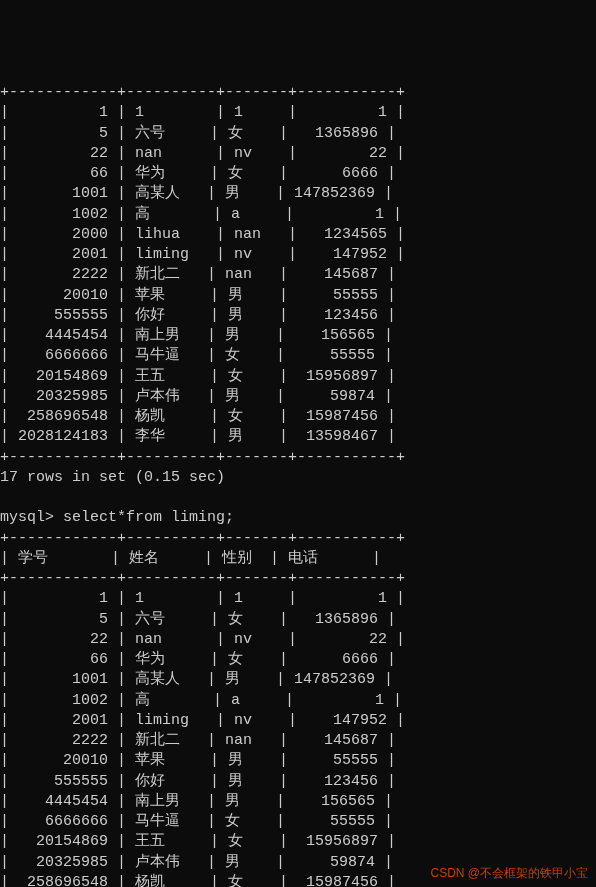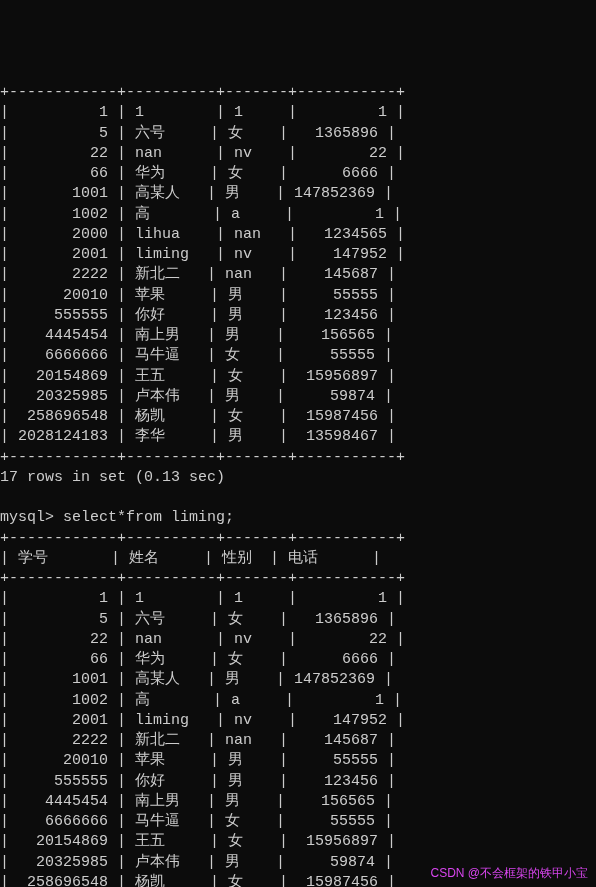--- a/index.html
+++ b/index.html
@@ -18,21 +18,21 @@
   }
   .terminal {
     padding: 2px 0 0 0;
   }
   .watermark {
     position: absolute;
     bottom: 6px;
     right: 8px;
     font-size: 12px;
     font-family: sans-serif;
-    color: #d946ef;
+    color: #c2410c;
     text-align: center;
   }
 </style>
 </head>
 <body>
 
 
 
 <div class="terminal"><span>+------------+----------+-------+-----------+</span>
 <span>|          1 | 1        | 1     |         1 |
@@ -46,21 +46,21 @@
 |       2222 | 新北二   | nan   |    145687 |
 |      20010 | 苹果     | 男    |     55555 |
 |     555555 | 你好     | 男    |    123456 |
 |    4445454 | 南上男   | 男    |    156565 |
 |    6666666 | 马牛逼   | 女    |     55555 |
 |   20154869 | 王五     | 女    |  15956897 |
 |   20325985 | 卢本伟   | 男    |     59874 |
 |  258696548 | 杨凯     | 女    |  15987456 |
 | 2028124183 | 李华     | 男    |  13598467 |</span>
 <span>+------------+----------+-------+-----------+</span>
-<span>17 rows in set (0.13 sec)</span>
+<span>17 rows in set (0.15 sec)</span>
 
 <span>mysql&gt; </span><span>select*from liming;</span>
 <span>+------------+----------+-------+-----------+</span>
 <span>| 学号       | 姓名     | 性别  | 电话      |</span>
 <span>+------------+----------+-------+-----------+</span>
 <span>|          1 | 1        | 1     |         1 |
 |          5 | 六号     | 女    |   1365896 |
 |         22 | nan      | nv    |        22 |
 |         66 | 华为     | 女    |      6666 |
 |       1001 | 高某人   | 男    | 147852369 |

